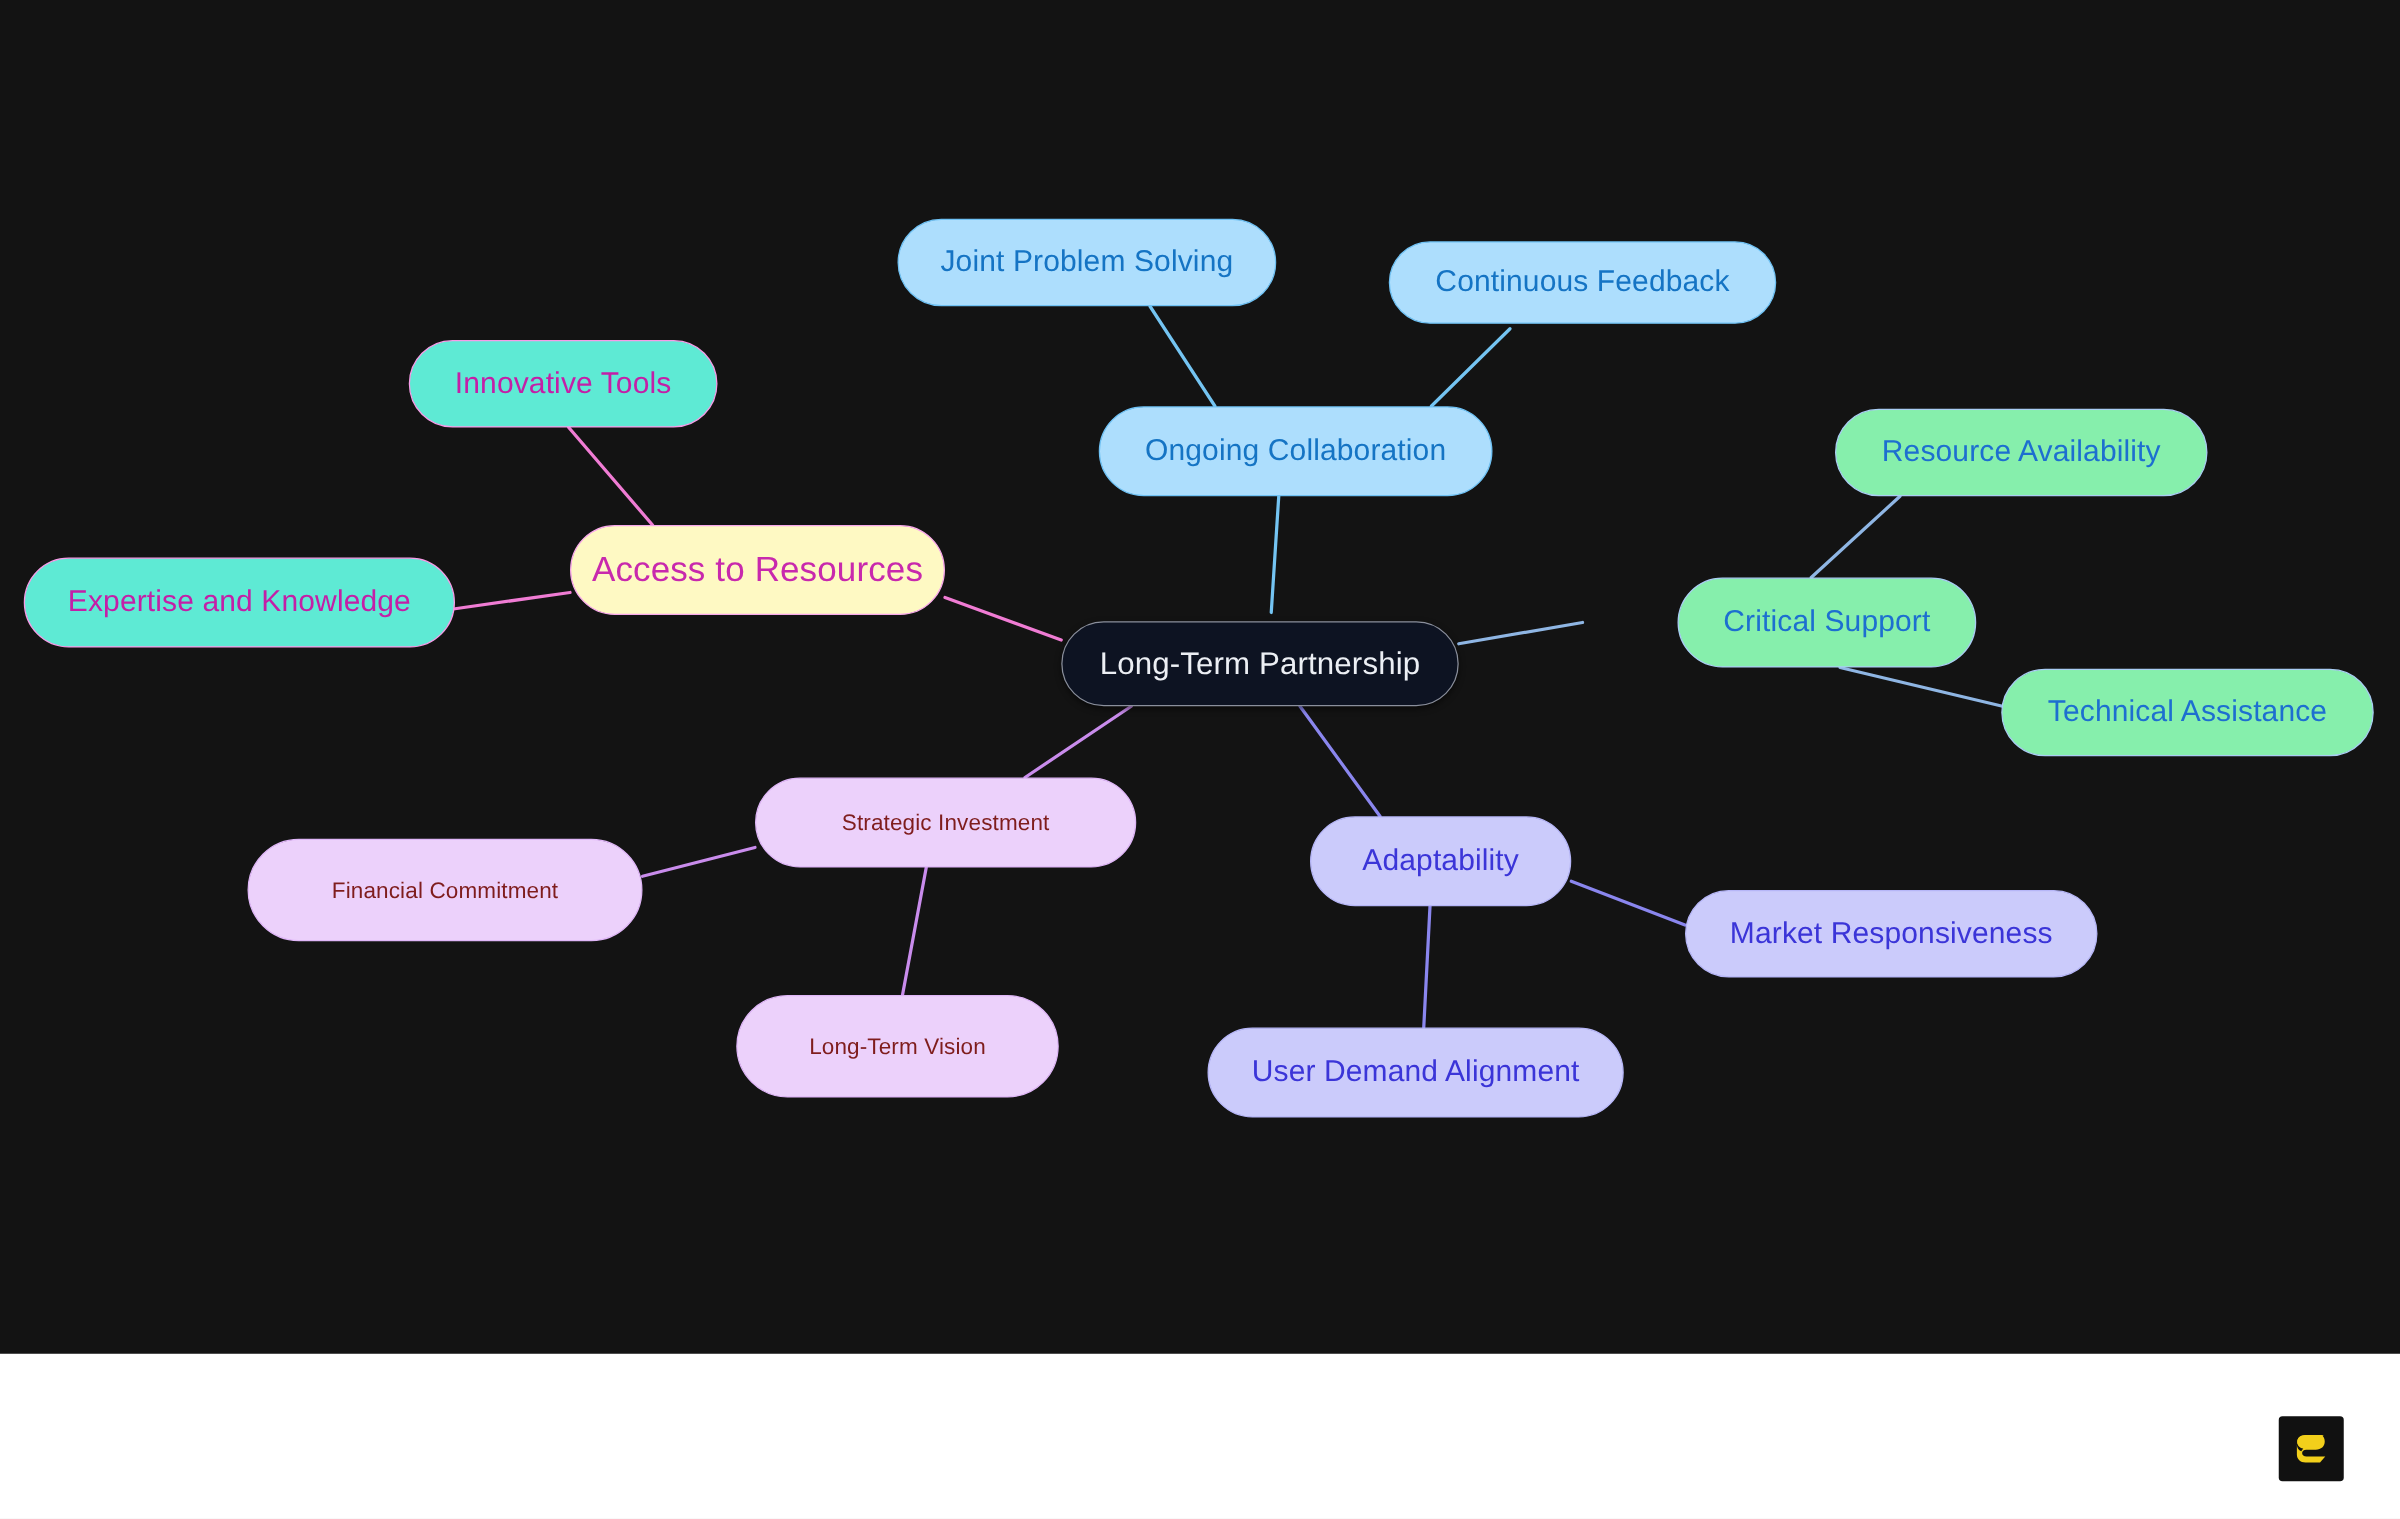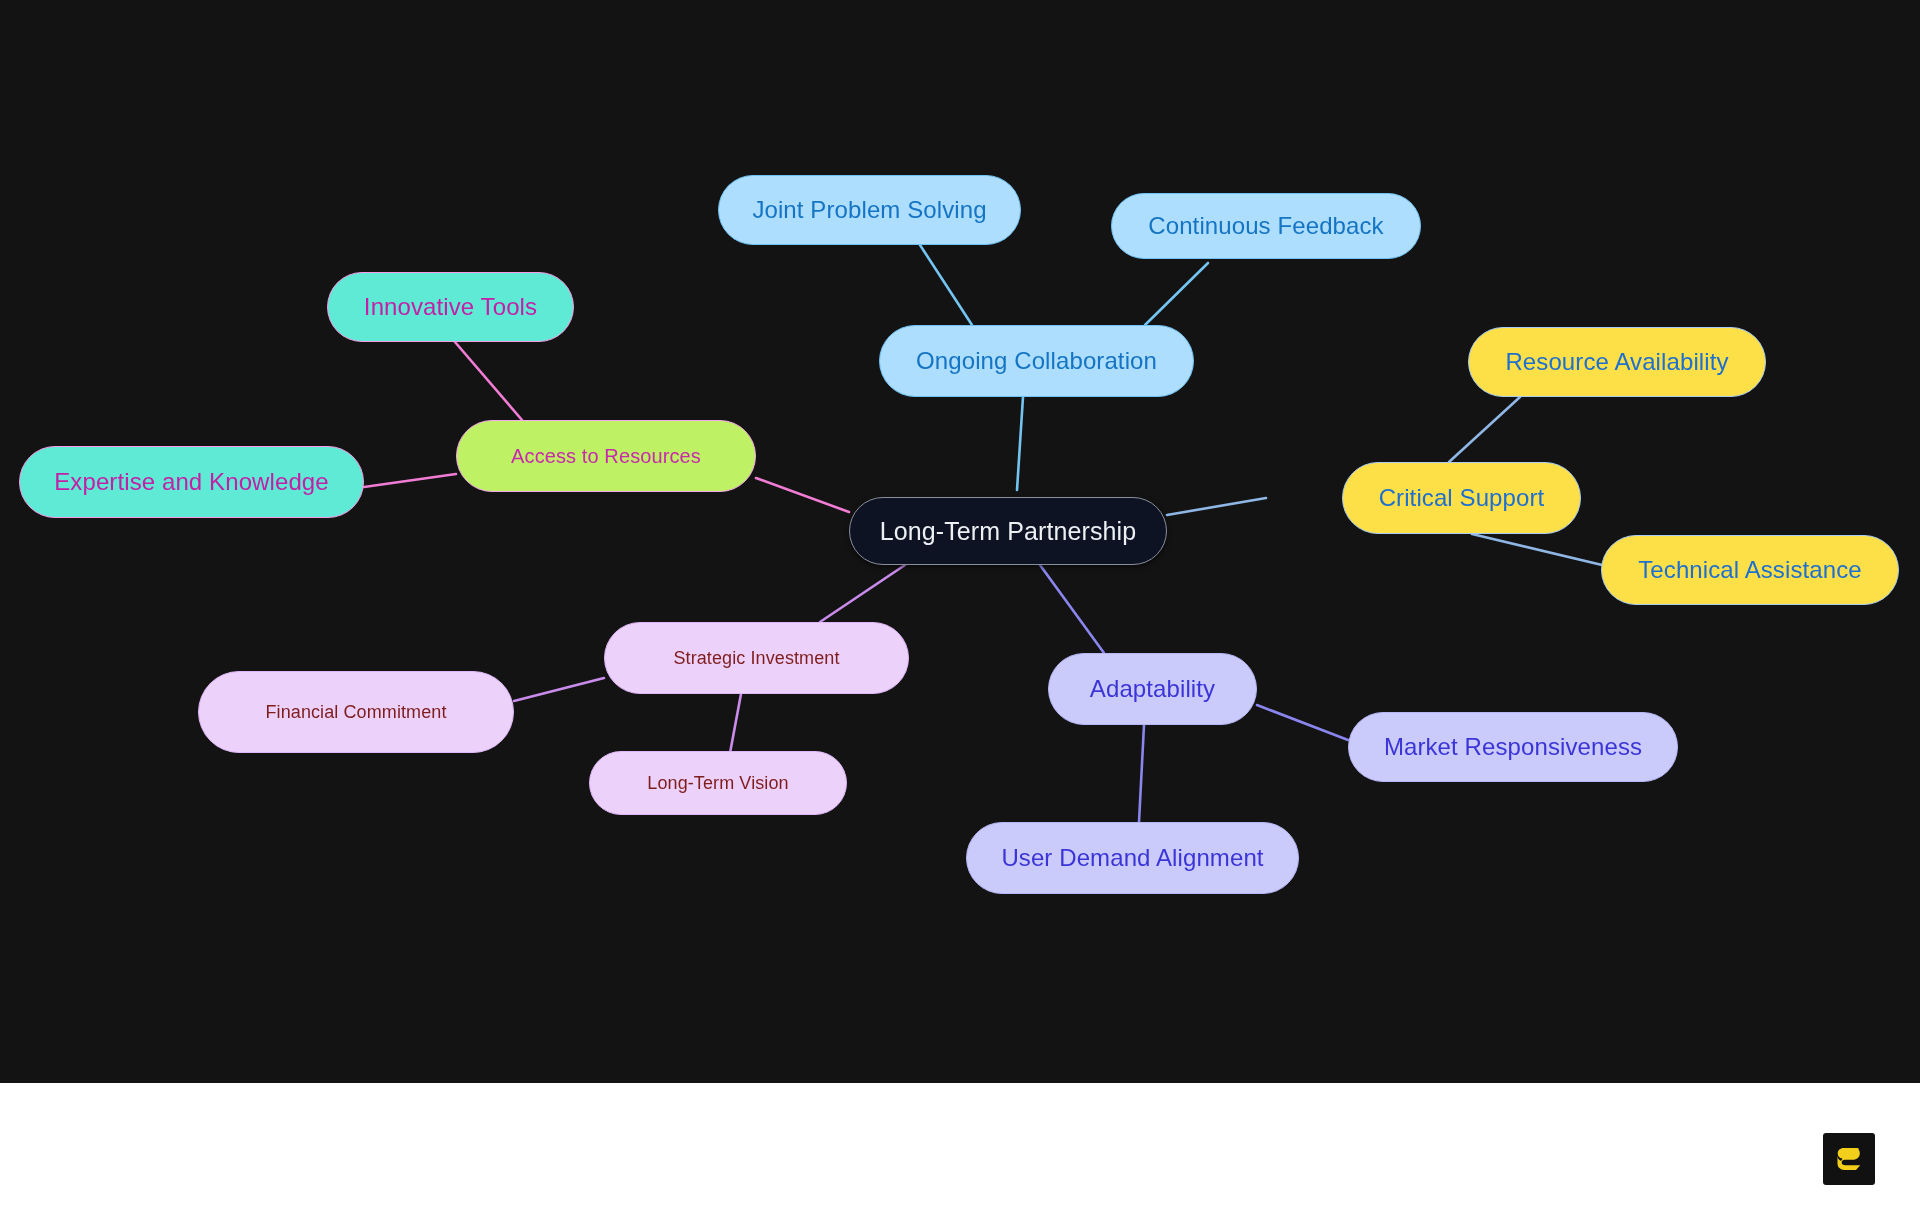--- a/index.html
+++ b/index.html
@@ -61,38 +61,38 @@
   }
 
   .node.blue {
     background: #addefd;
     border-color: #6fc2f5;
     color: #1574c4;
     font-size: 24px;
   }
 
   .node.paleblue {
-    background: #fde047;
+    background: #86efac;
     border-color: #a9cdf3;
     color: #1d6fd0;
     font-size: 24px;
   }
 
   .node.pink {
     background: #5eead4;
     border-color: #f79ce7;
     color: #c41fa7;
     font-size: 24px;
   }
 
   .node.palepink {
-    background: #bef264;
+    background: #fef9c3;
     border-color: #f7a8ea;
     color: #c829ad;
-    font-size: 20px;
+    font-size: 28px;
   }
 
   .node.violet {
     background: #ecd1fb;
     border-color: #dfb6f7;
     color: #7f1d1d;
     font-size: 18px;
   }
 
   .node.indigo {
@@ -168,21 +168,21 @@
         </div>
         <div class="node pink" style="left: 19px; top: 446px; width: 345px; height: 72px;">
           <span>Expertise and Knowledge</span>
         </div>
         <div class="node violet" style="left: 604px; top: 622px; width: 305px; height: 72px;">
           <span>Strategic Investment</span>
         </div>
         <div class="node violet" style="left: 198px; top: 671px; width: 316px; height: 82px;">
           <span>Financial Commitment</span>
         </div>
-        <div class="node violet" style="left: 589px; top: 751px; width: 258px; height: 64px;">
+        <div class="node violet" style="left: 589px; top: 796px; width: 258px; height: 82px;">
           <span>Long-Term Vision</span>
         </div>
         <div class="node indigo" style="left: 1048px; top: 653px; width: 209px; height: 72px;">
           <span>Adaptability</span>
         </div>
         <div class="node indigo" style="left: 1348px; top: 712px; width: 330px; height: 70px;">
           <span>Market Responsiveness</span>
         </div>
         <div class="node indigo" style="left: 966px; top: 822px; width: 333px; height: 72px;">
           <span>User Demand Alignment</span>

